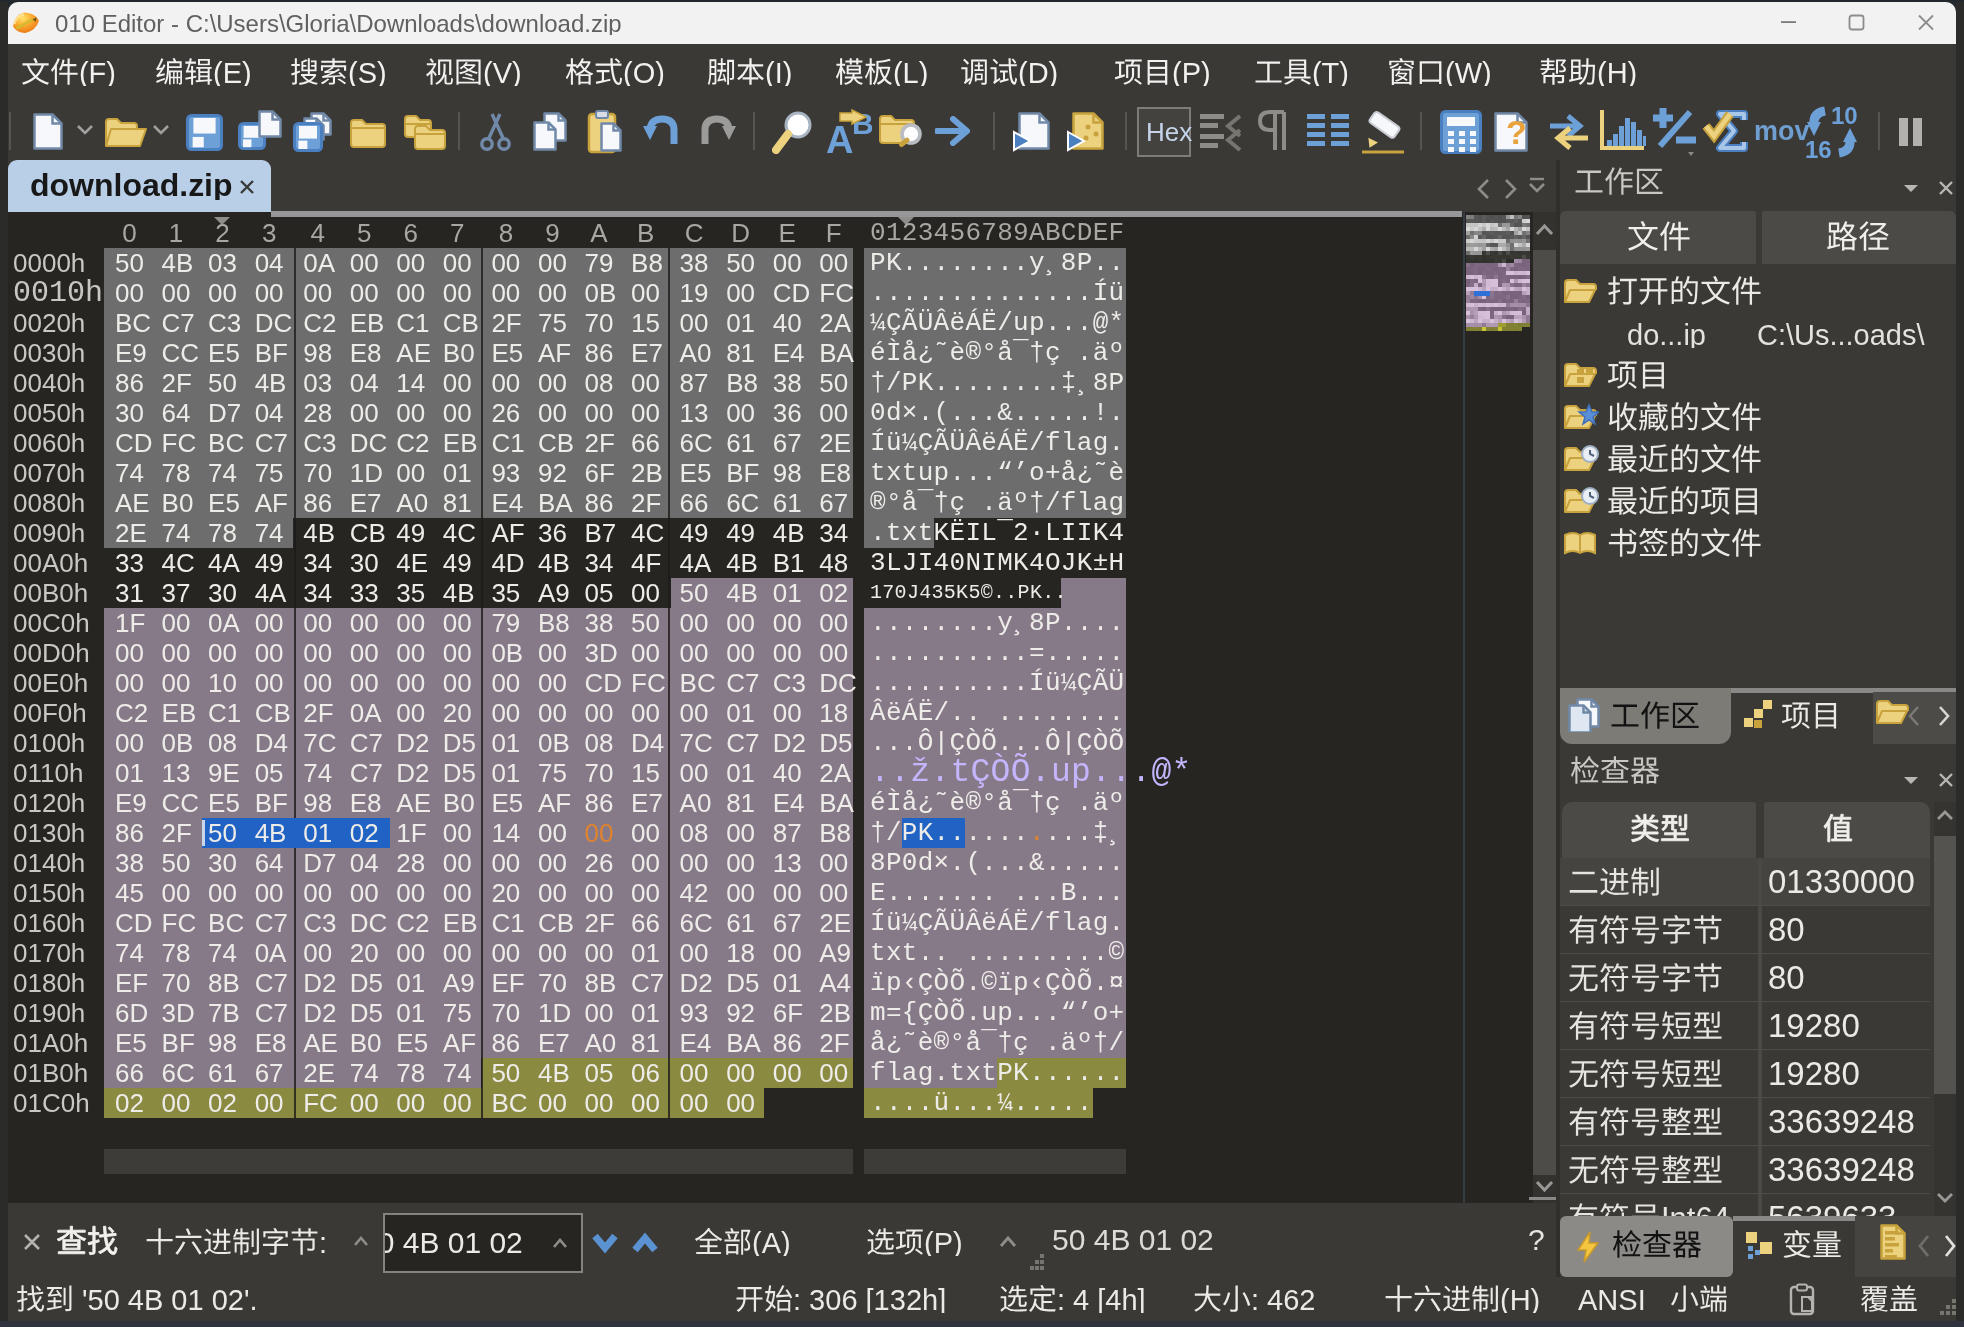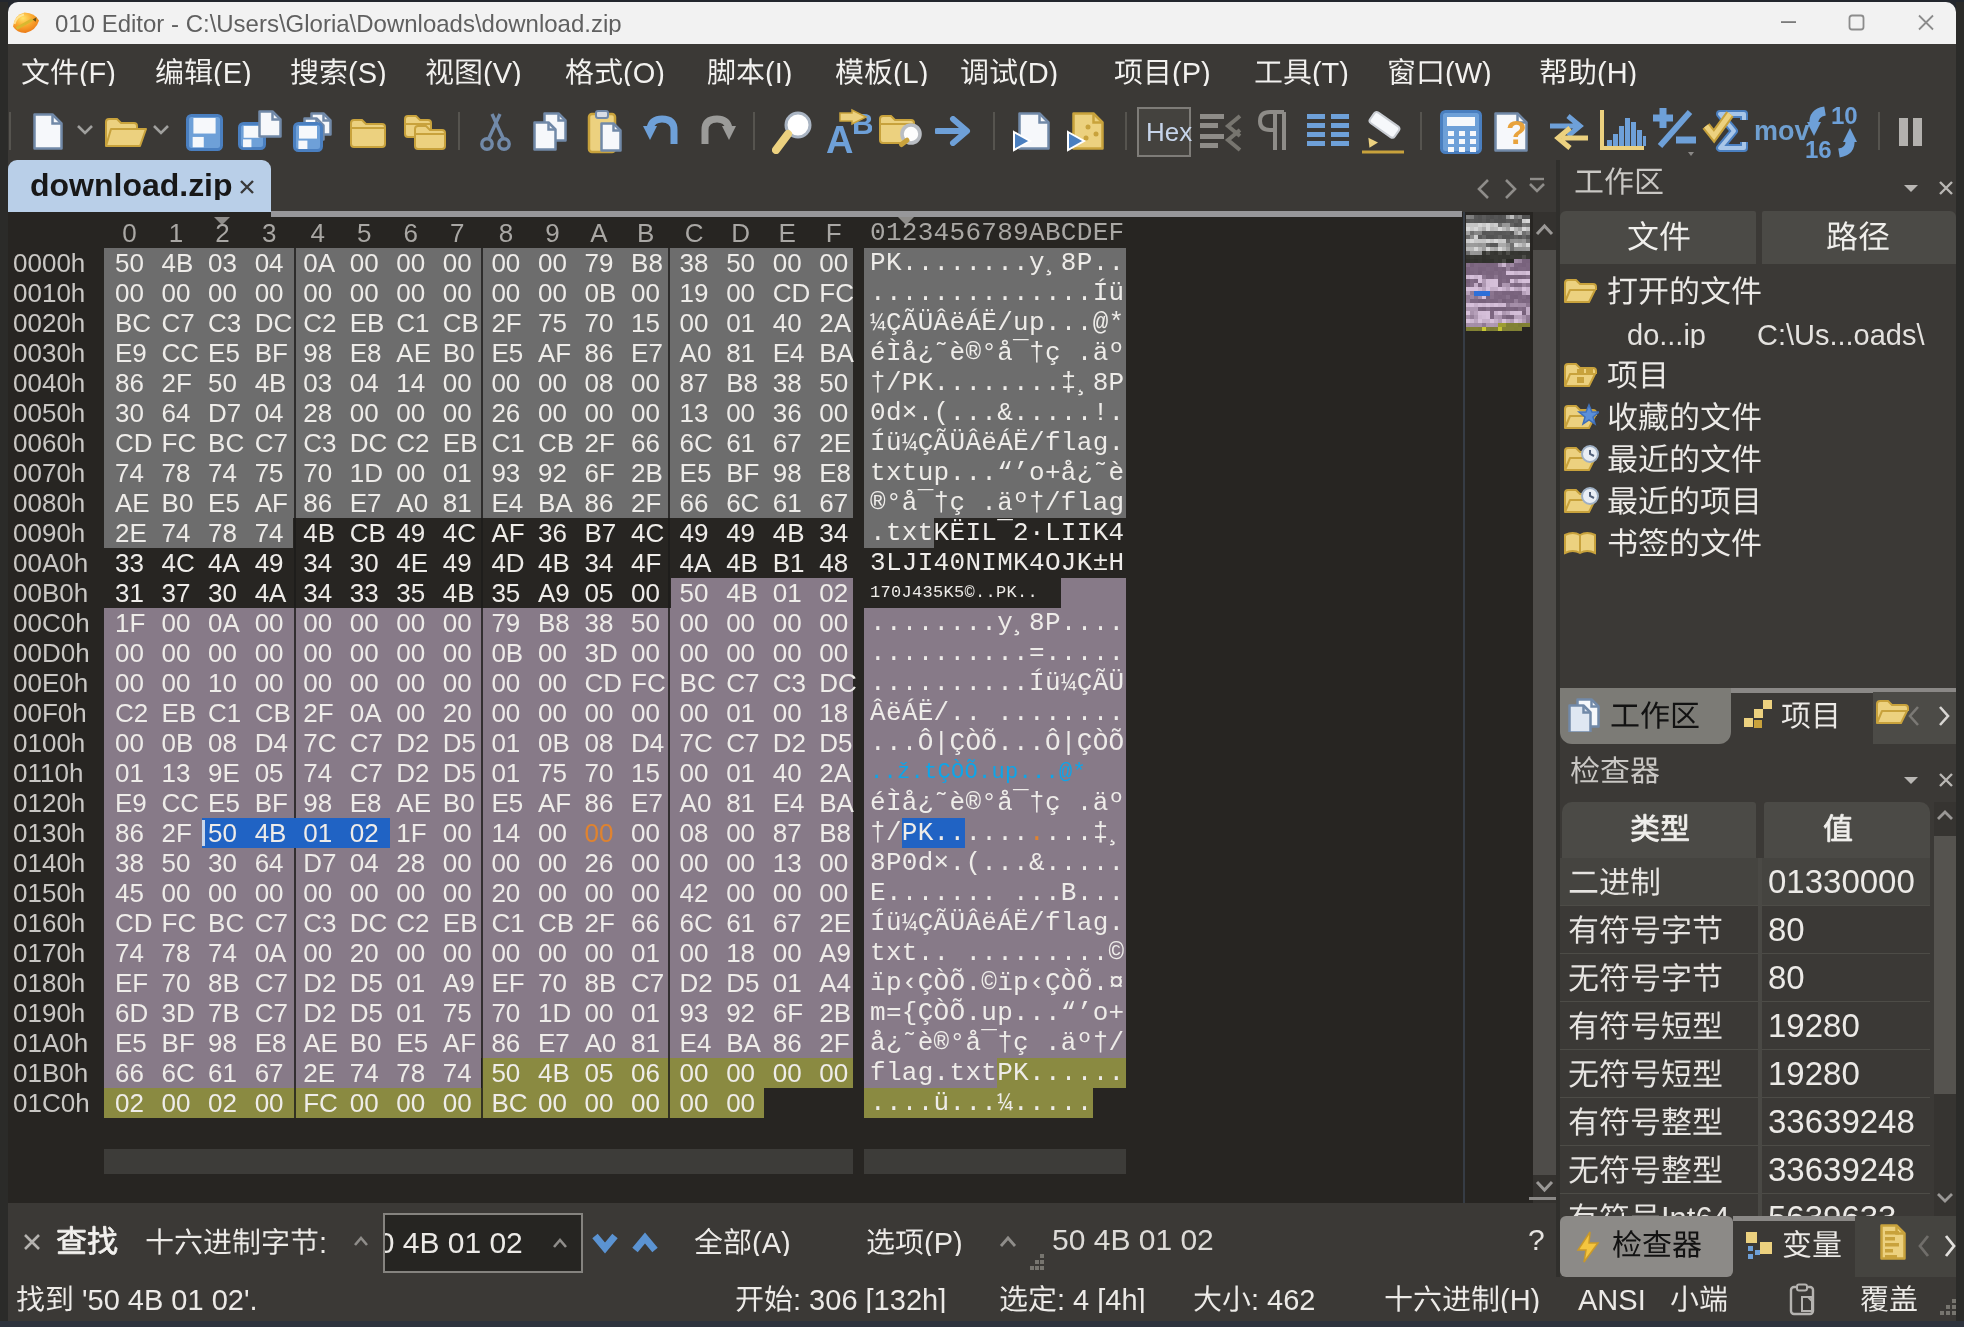--- a/index.html
+++ b/index.html
@@ -497,21 +497,21 @@
     <span style="position:absolute;left:491.4px;color:#eeece9">00</span>
     <span style="position:absolute;left:537.95px;color:#eeece9">00</span>
     <span style="position:absolute;left:584.5px;color:#eeece9">79</span>
     <span style="position:absolute;left:631.05px;color:#eeece9">B8</span>
     <span style="position:absolute;left:679.6px;color:#eeece9">38</span>
     <span style="position:absolute;left:726.15px;color:#eeece9">50</span>
     <span style="position:absolute;left:772.7px;color:#eeece9">00</span>
     <span style="position:absolute;left:819.25px;color:#eeece9">00</span>
   </div>
 <div style="position:absolute;left:870px;top:248px;height:30px;color:#eeece9;font-family:'Liberation Mono',monospace;font-size:26px;line-height:30px;letter-spacing:0.3px;white-space:pre">PK........y¸8P..</div>
-<div style="position:absolute;left:13px;top:278px;height:30px;color:#c9c7c4;font-family:Liberation Sans, sans-serif;font-size:26px;line-height:30px;">0010h</div>
+<div style="position:absolute;left:13px;top:278px;height:30px;color:#c9c7c4;font-family:Liberation Mono, monospace;font-size:30px;line-height:30px;">0010h</div>
 <div style="position:absolute;left:0;top:278px;height:30px;font-family:'Liberation Sans',sans-serif;font-size:26px;line-height:30px;">
     <span style="position:absolute;left:115px;color:#eeece9">00</span>
     <span style="position:absolute;left:161.55px;color:#eeece9">00</span>
     <span style="position:absolute;left:208.1px;color:#eeece9">00</span>
     <span style="position:absolute;left:254.65px;color:#eeece9">00</span>
     <span style="position:absolute;left:303.2px;color:#eeece9">00</span>
     <span style="position:absolute;left:349.75px;color:#eeece9">00</span>
     <span style="position:absolute;left:396.3px;color:#eeece9">00</span>
     <span style="position:absolute;left:442.85px;color:#eeece9">00</span>
     <span style="position:absolute;left:491.4px;color:#eeece9">00</span>
@@ -716,21 +716,21 @@
     <span style="position:absolute;left:442.85px;color:#eeece9">4B</span>
     <span style="position:absolute;left:491.4px;color:#eeece9">35</span>
     <span style="position:absolute;left:537.95px;color:#eeece9">A9</span>
     <span style="position:absolute;left:584.5px;color:#eeece9">05</span>
     <span style="position:absolute;left:631.05px;color:#eeece9">00</span>
     <span style="position:absolute;left:679.6px;color:#eeece9">50</span>
     <span style="position:absolute;left:726.15px;color:#eeece9">4B</span>
     <span style="position:absolute;left:772.7px;color:#eeece9">01</span>
     <span style="position:absolute;left:819.25px;color:#eeece9">02</span>
   </div>
-<div style="position:absolute;left:870px;top:578px;height:30px;color:#eeece9;font-family:'Liberation Mono',monospace;font-size:17px;line-height:30px;letter-spacing:0.3px;white-space:pre">170J435K5©..PK..</div>
+<div style="position:absolute;left:870px;top:578px;height:30px;color:#eeece9;font-family:'Liberation Mono',monospace;font-size:20px;line-height:30px;letter-spacing:0.3px;white-space:pre">170J435K5©..PK..</div>
 <div style="position:absolute;left:13px;top:608px;height:30px;color:#c9c7c4;font-family:'Liberation Sans',sans-serif;font-size:26px;line-height:30px;">00C0h</div>
 <div style="position:absolute;left:0;top:608px;height:30px;font-family:'Liberation Sans',sans-serif;font-size:26px;line-height:30px;">
     <span style="position:absolute;left:115px;color:#eeece9">1F</span>
     <span style="position:absolute;left:161.55px;color:#eeece9">00</span>
     <span style="position:absolute;left:208.1px;color:#eeece9">0A</span>
     <span style="position:absolute;left:254.65px;color:#eeece9">00</span>
     <span style="position:absolute;left:303.2px;color:#eeece9">00</span>
     <span style="position:absolute;left:349.75px;color:#eeece9">00</span>
     <span style="position:absolute;left:396.3px;color:#eeece9">00</span>
     <span style="position:absolute;left:442.85px;color:#eeece9">00</span>
@@ -836,21 +836,21 @@
     <span style="position:absolute;left:442.85px;color:#eeece9">D5</span>
     <span style="position:absolute;left:491.4px;color:#eeece9">01</span>
     <span style="position:absolute;left:537.95px;color:#eeece9">75</span>
     <span style="position:absolute;left:584.5px;color:#eeece9">70</span>
     <span style="position:absolute;left:631.05px;color:#eeece9">15</span>
     <span style="position:absolute;left:679.6px;color:#eeece9">00</span>
     <span style="position:absolute;left:726.15px;color:#eeece9">01</span>
     <span style="position:absolute;left:772.7px;color:#eeece9">40</span>
     <span style="position:absolute;left:819.25px;color:#eeece9">2A</span>
   </div>
-<div style="position:absolute;left:870px;top:758px;height:30px;color:#0ea5e9;font-family:'Liberation Mono',monospace;font-size:22px;line-height:30px;letter-spacing:0.3px;white-space:pre">..ž.tÇÒÕ.up...@*</div>
+<div style="position:absolute;left:870px;top:758px;height:30px;color:#c4b5fd;font-family:'Liberation Mono',monospace;font-size:33px;line-height:30px;letter-spacing:0.3px;white-space:pre">..ž.tÇÒÕ.up...@*</div>
 <div style="position:absolute;left:13px;top:788px;height:30px;color:#c9c7c4;font-family:'Liberation Sans',sans-serif;font-size:26px;line-height:30px;">0120h</div>
 <div style="position:absolute;left:0;top:788px;height:30px;font-family:'Liberation Sans',sans-serif;font-size:26px;line-height:30px;">
     <span style="position:absolute;left:115px;color:#eeece9">E9</span>
     <span style="position:absolute;left:161.55px;color:#eeece9">CC</span>
     <span style="position:absolute;left:208.1px;color:#eeece9">E5</span>
     <span style="position:absolute;left:254.65px;color:#eeece9">BF</span>
     <span style="position:absolute;left:303.2px;color:#eeece9">98</span>
     <span style="position:absolute;left:349.75px;color:#eeece9">E8</span>
     <span style="position:absolute;left:396.3px;color:#eeece9">AE</span>
     <span style="position:absolute;left:442.85px;color:#eeece9">B0</span>

